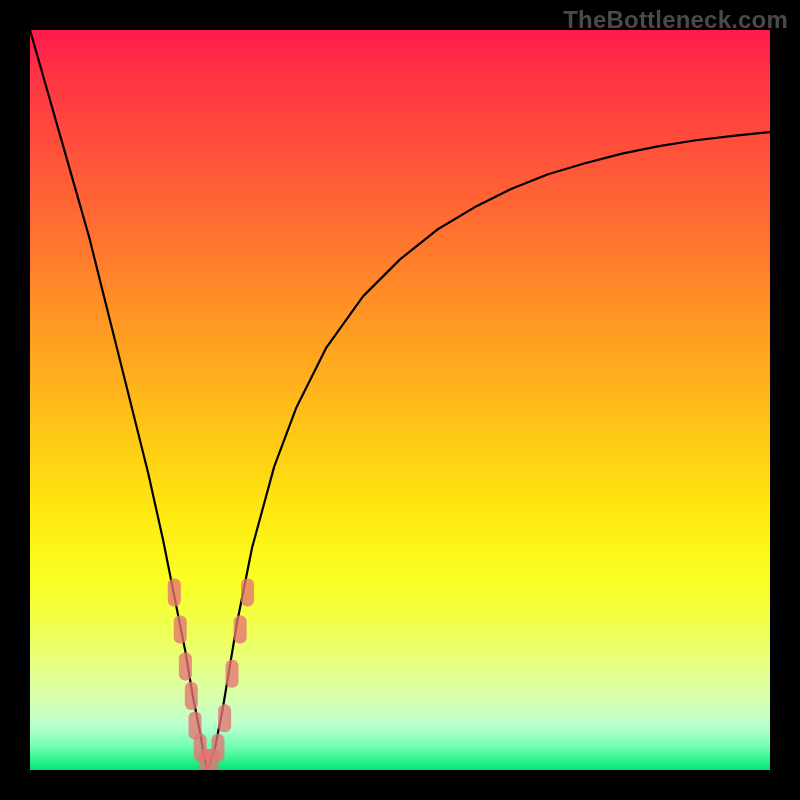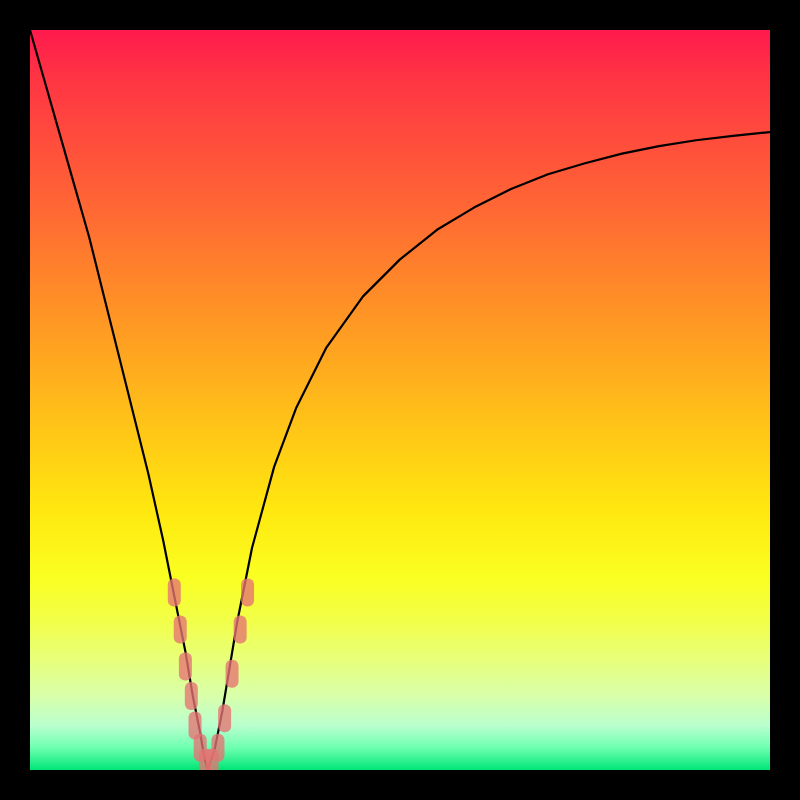--- a/index.html
+++ b/index.html
@@ -88,13 +88,14 @@
           <rect x="168.88" y="718.60" width="13" height="28" rx="6" ry="6" class="marker"></rect>
           <rect x="175.54" y="718.60" width="13" height="28" rx="6" ry="6" class="marker"></rect>
           <rect x="181.46" y="703.80" width="13" height="28" rx="6" ry="6" class="marker"></rect>
           <rect x="188.12" y="674.20" width="13" height="28" rx="6" ry="6" class="marker"></rect>
           <rect x="195.52" y="629.80" width="13" height="28" rx="6" ry="6" class="marker"></rect>
           <rect x="203.66" y="585.40" width="13" height="28" rx="6" ry="6" class="marker"></rect>
           <rect x="211.06" y="548.40" width="13" height="28" rx="6" ry="6" class="marker"></rect>
         </g>
     </svg>
   </div>
+  <div class="watermark">TheBottleneck.com</div>
 </div>
 
 </body></html>

